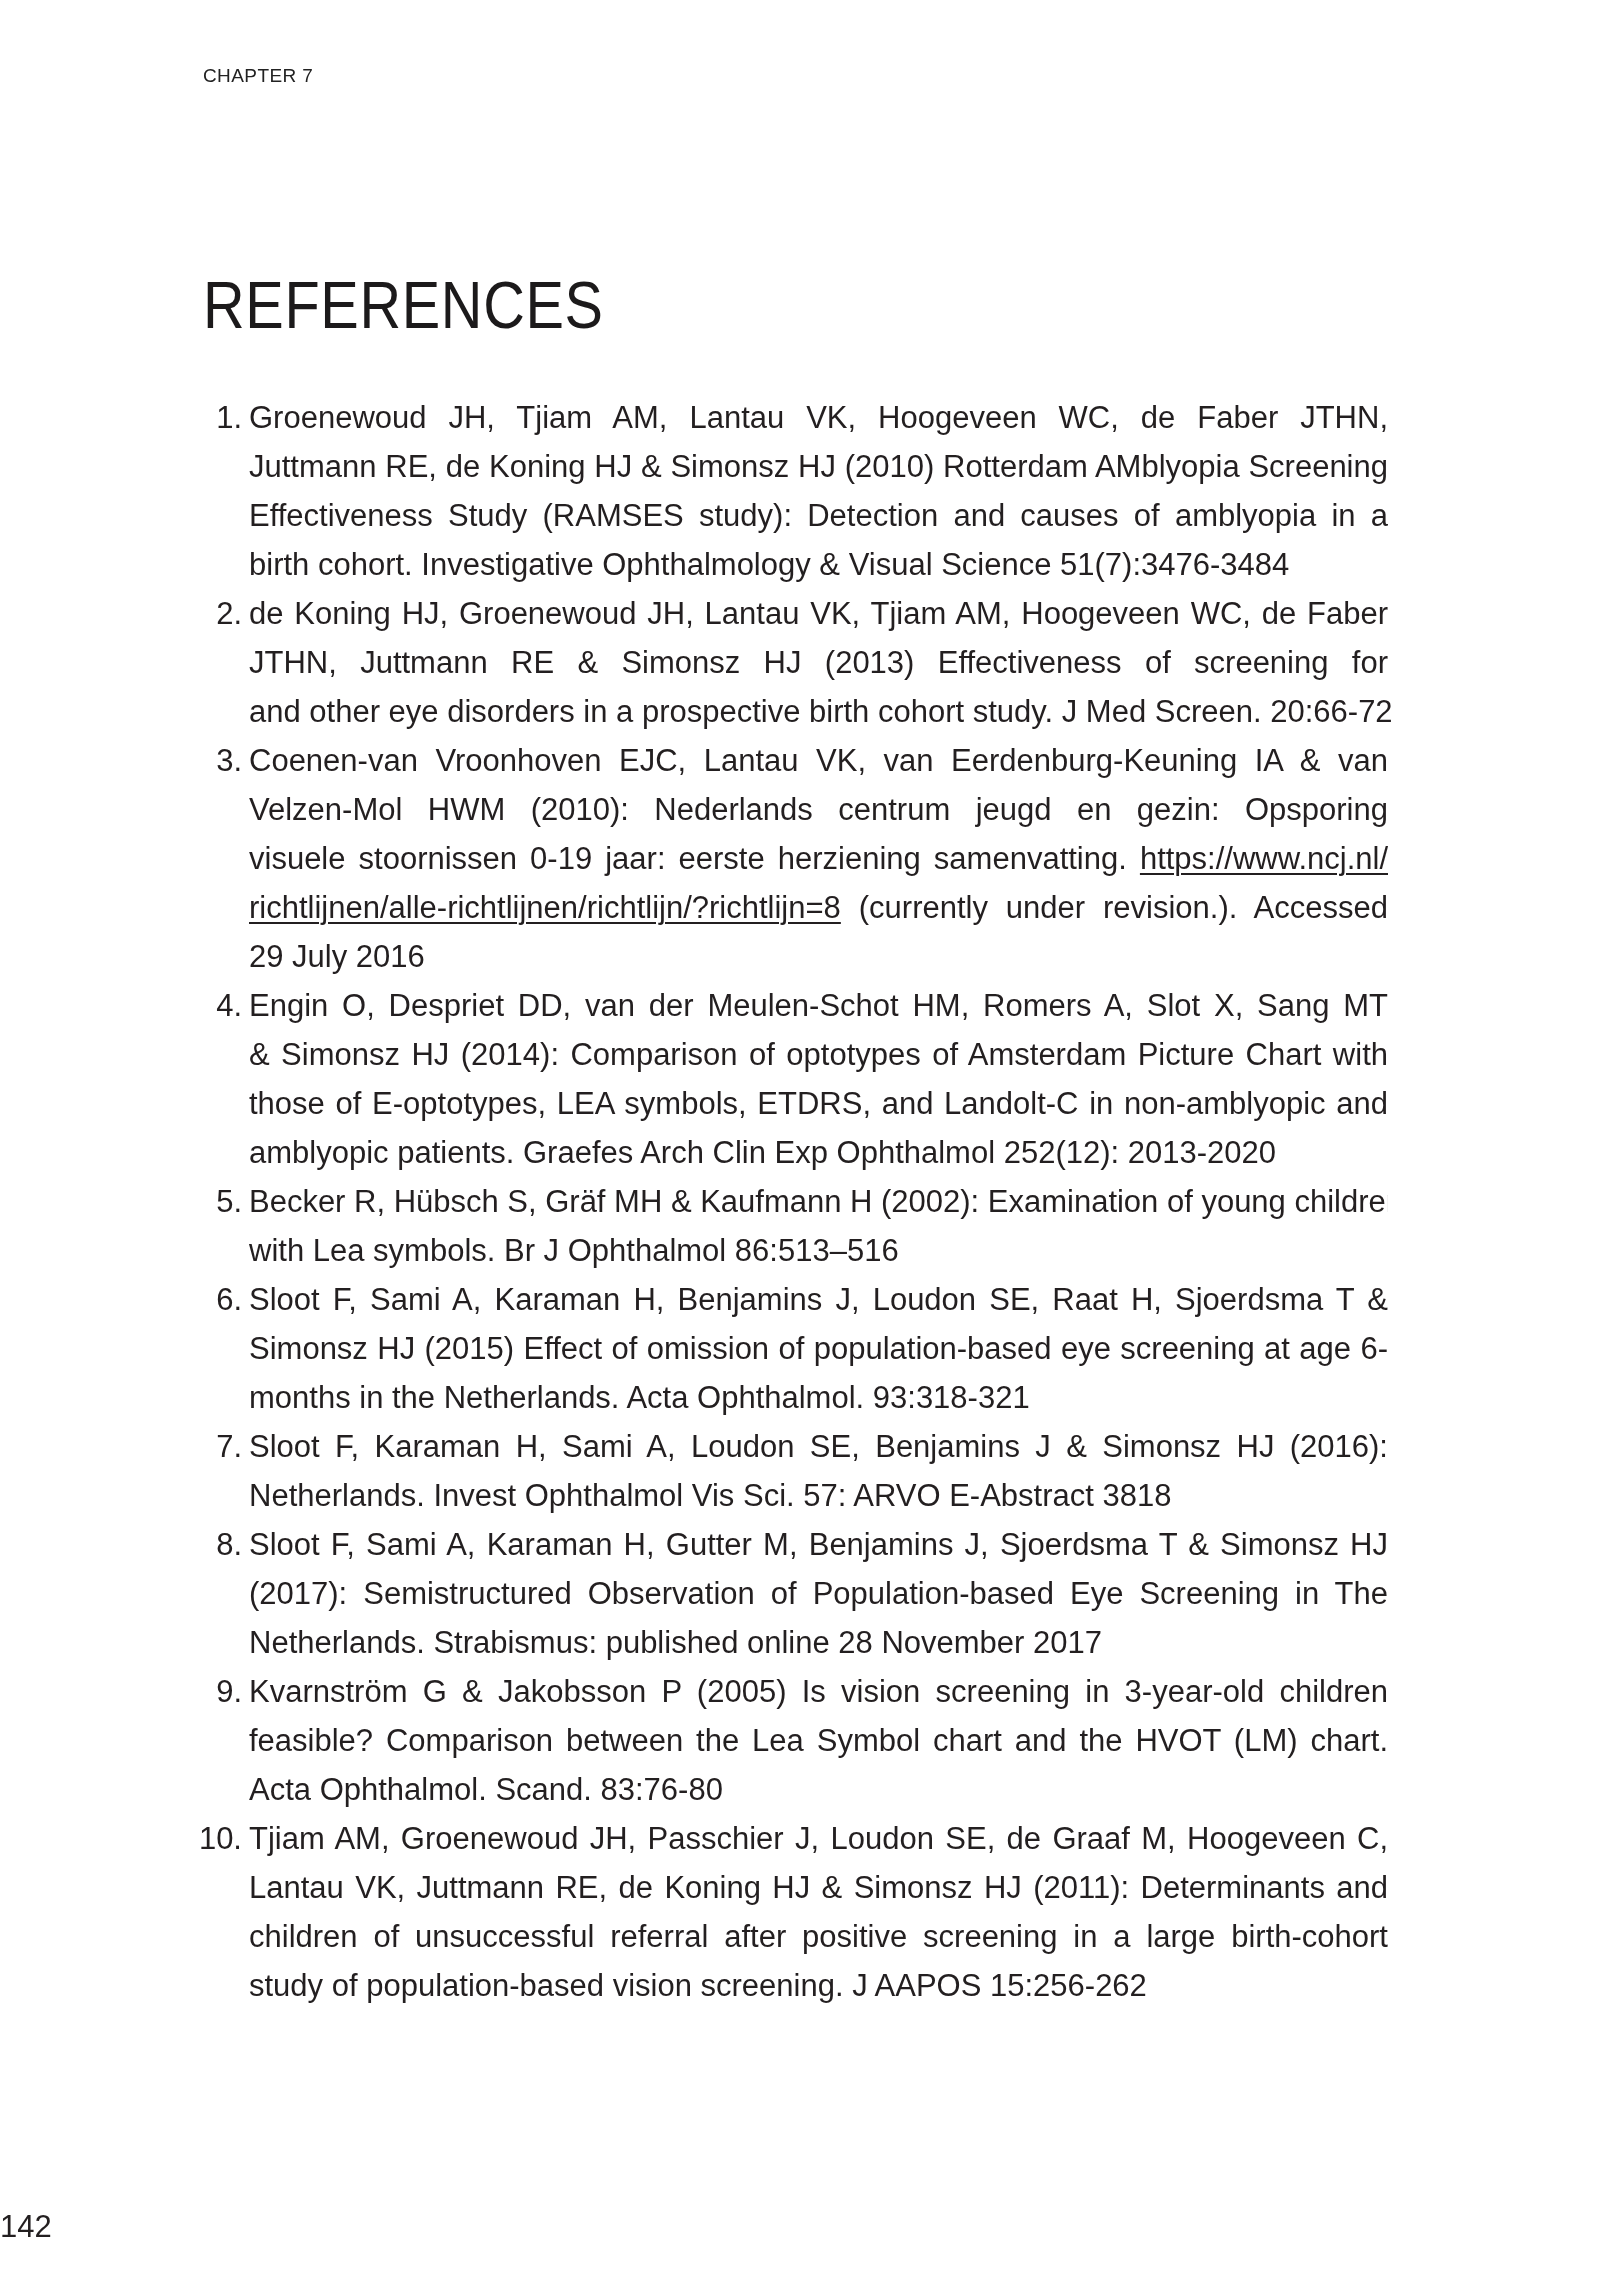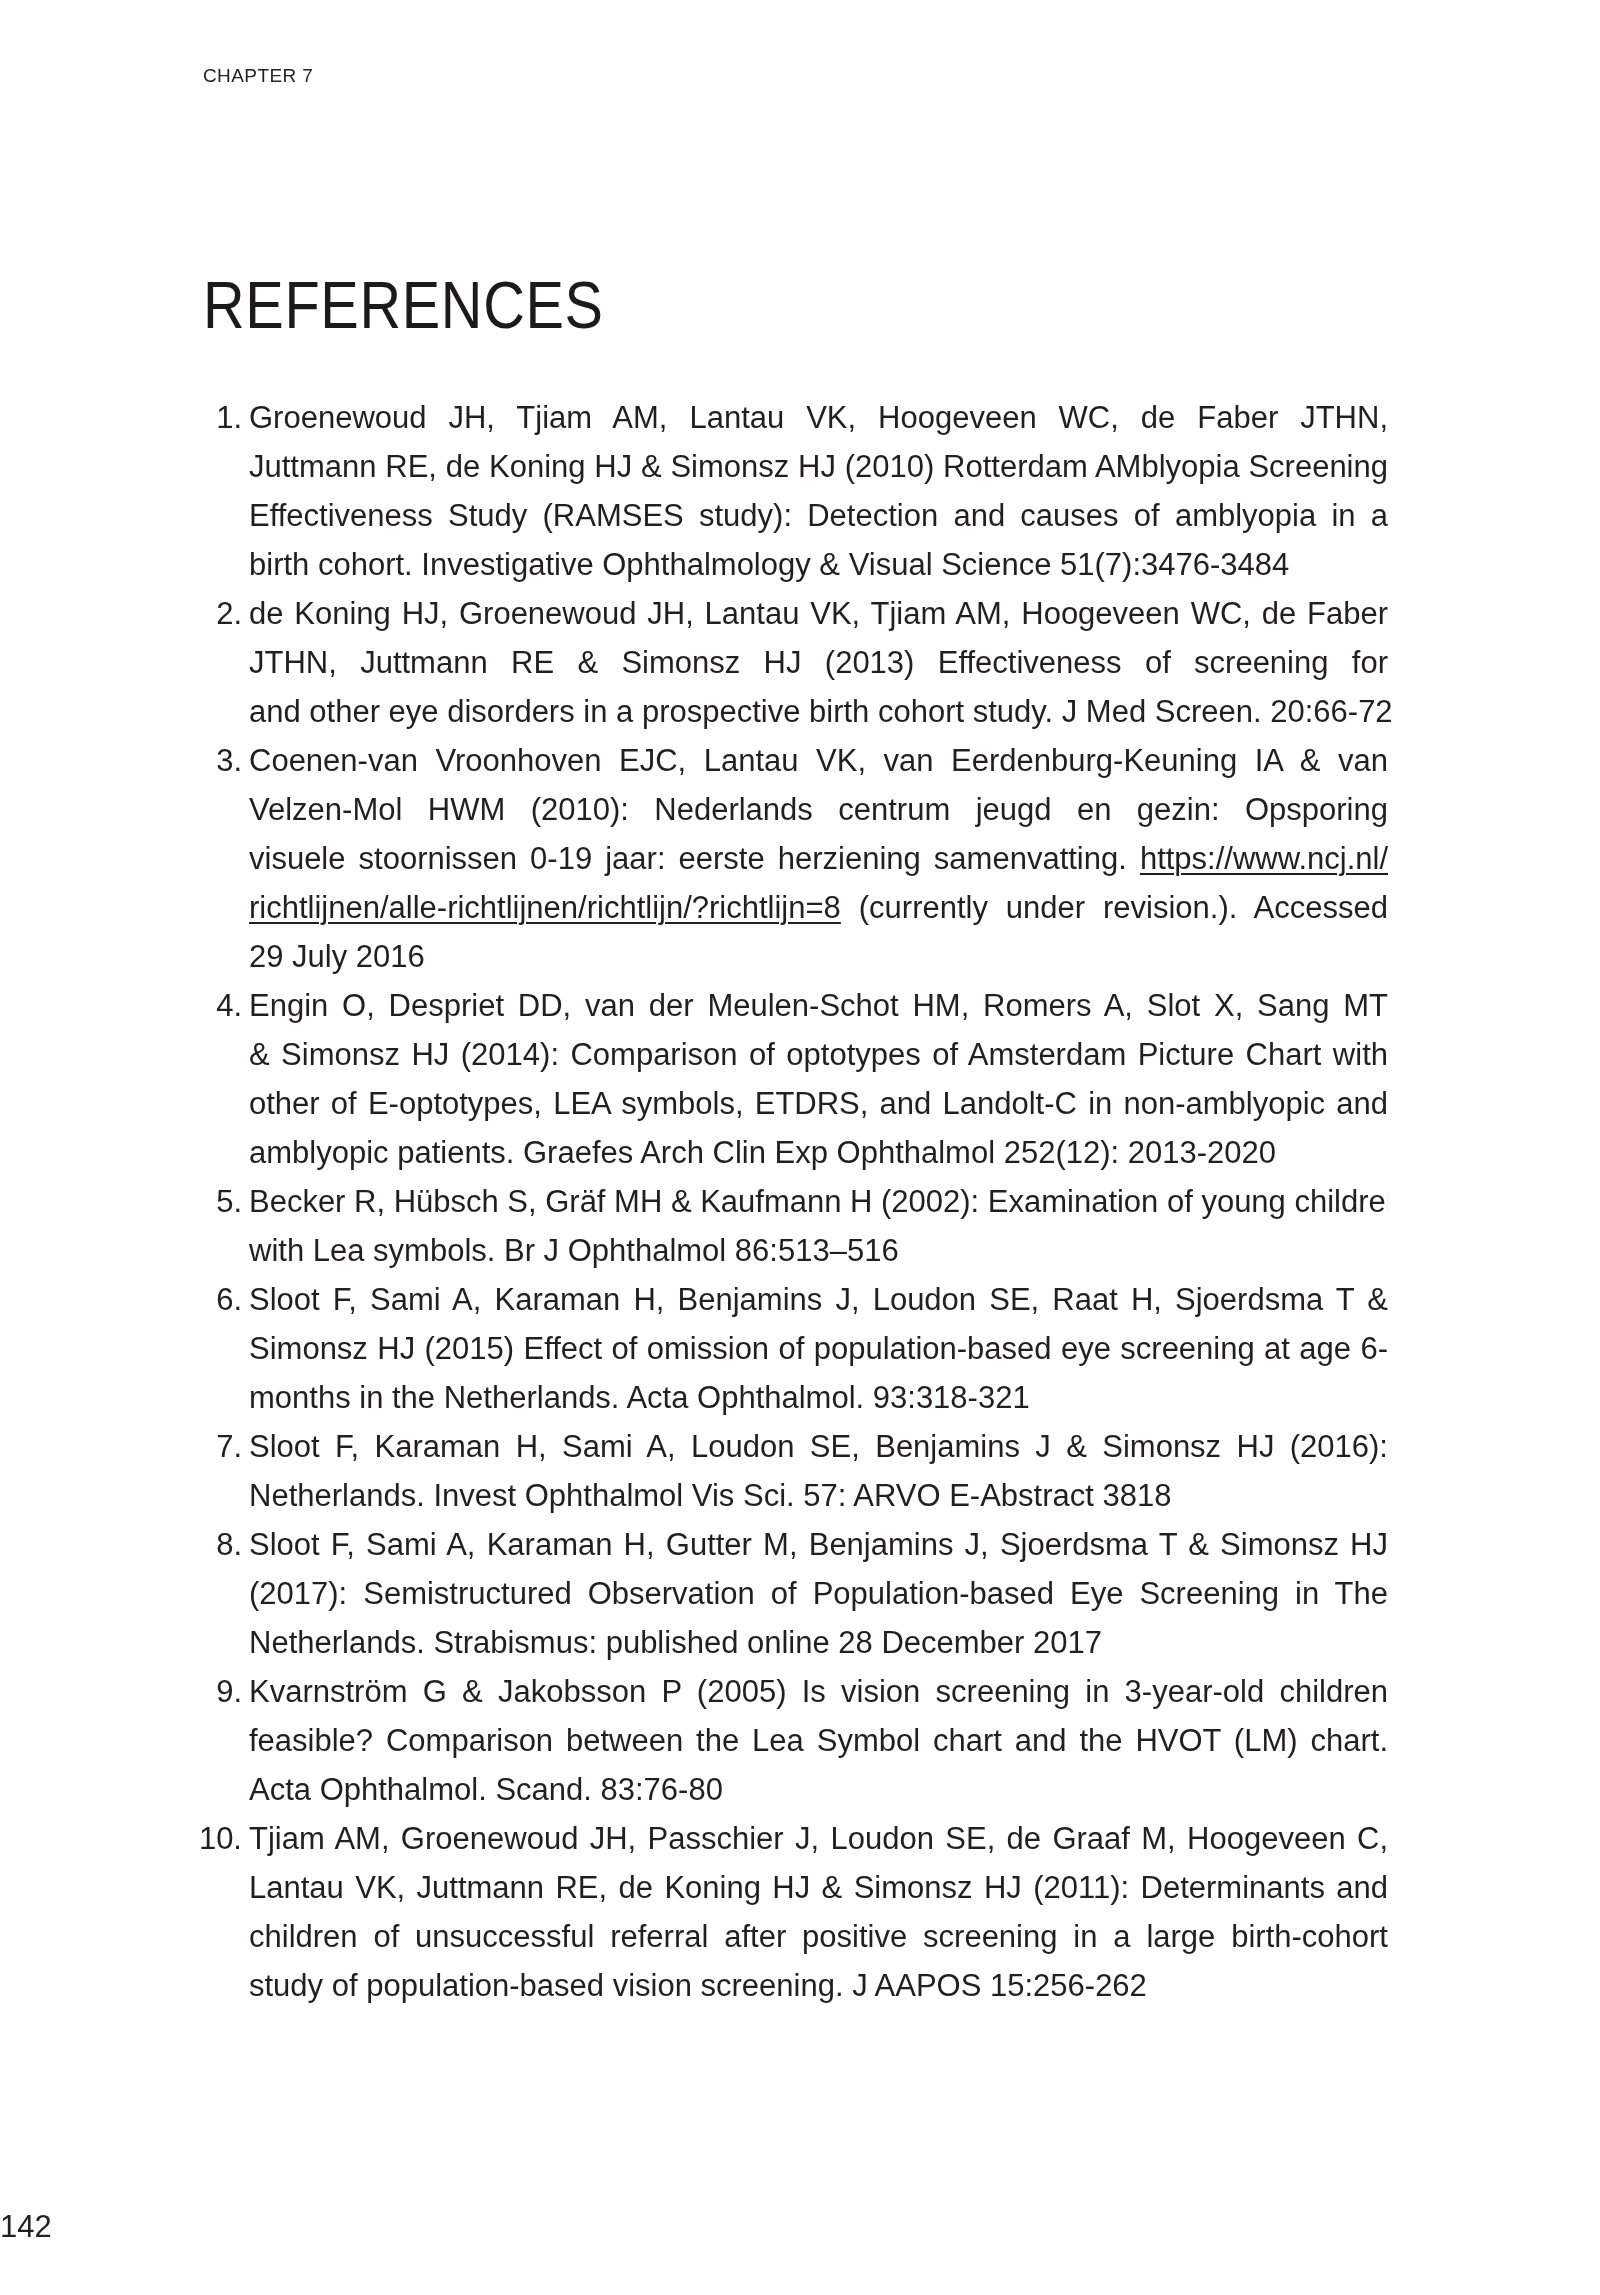--- a/index.html
+++ b/index.html
@@ -129,21 +129,21 @@
         <div class="ref-line justify"><span>visuele stoornissen 0-19 jaar: eerste herziening samenvatting. </span><a class="ref-link">https://www.ncj.nl/</a></div>
         <div class="ref-line justify"><a class="ref-link">richtlijnen/alle-richtlijnen/richtlijn/?richtlijn=8</a><span> (currently under revision.). Accessed</span></div>
         <div class="ref-line"><span>29 July 2016</span></div>
       </div>
   </li>
     <li class="ref-item">
     <span class="ref-num">4.</span>
     <div class="ref-body">
         <div class="ref-line justify"><span>Engin O, Despriet DD, van der Meulen-Schot HM, Romers A, Slot X, Sang MT</span></div>
         <div class="ref-line justify"><span>&amp; Simonsz HJ (2014): Comparison of optotypes of Amsterdam Picture Chart with</span></div>
-        <div class="ref-line justify"><span>other of E-optotypes, LEA symbols, ETDRS, and Landolt-C in non-amblyopic and</span></div>
+        <div class="ref-line justify"><span>those of E-optotypes, LEA symbols, ETDRS, and Landolt-C in non-amblyopic and</span></div>
         <div class="ref-line"><span>amblyopic patients. Graefes Arch Clin Exp Ophthalmol 252(12): 2013-2020</span></div>
       </div>
   </li>
     <li class="ref-item">
     <span class="ref-num">5.</span>
     <div class="ref-body">
         <div class="ref-line justify" style="width: 1139px; white-space: nowrap; transform: scaleX(0.9996); text-align-last: justify;"><span>Becker R, Hübsch S, Gräf MH &amp; Kaufmann H (2002): Examination of young children</span></div>
         <div class="ref-line"><span>with Lea symbols. Br J Ophthalmol 86:513–516</span></div>
       </div>
   </li>
@@ -160,21 +160,21 @@
     <div class="ref-body">
         <div class="ref-line justify"><span>Sloot F, Karaman H, Sami A, Loudon SE, Benjamins J &amp; Simonsz HJ (2016):</span></div>
         <div class="ref-line"><span>Netherlands. Invest Ophthalmol Vis Sci. 57: ARVO E-Abstract 3818</span></div>
       </div>
   </li>
     <li class="ref-item">
     <span class="ref-num">8.</span>
     <div class="ref-body">
         <div class="ref-line justify"><span>Sloot F, Sami A, Karaman H, Gutter M, Benjamins J, Sjoerdsma T &amp; Simonsz HJ</span></div>
         <div class="ref-line justify"><span>(2017): Semistructured Observation of Population-based Eye Screening in The</span></div>
-        <div class="ref-line"><span>Netherlands. Strabismus: published online 28 December 2017</span></div>
+        <div class="ref-line"><span>Netherlands. Strabismus: published online 28 November 2017</span></div>
       </div>
   </li>
     <li class="ref-item">
     <span class="ref-num">9.</span>
     <div class="ref-body">
         <div class="ref-line justify"><span>Kvarnström G &amp; Jakobsson P (2005) Is vision screening in 3-year-old children</span></div>
         <div class="ref-line justify"><span>feasible? Comparison between the Lea Symbol chart and the HVOT (LM) chart.</span></div>
         <div class="ref-line"><span>Acta Ophthalmol. Scand. 83:76-80</span></div>
       </div>
   </li>

